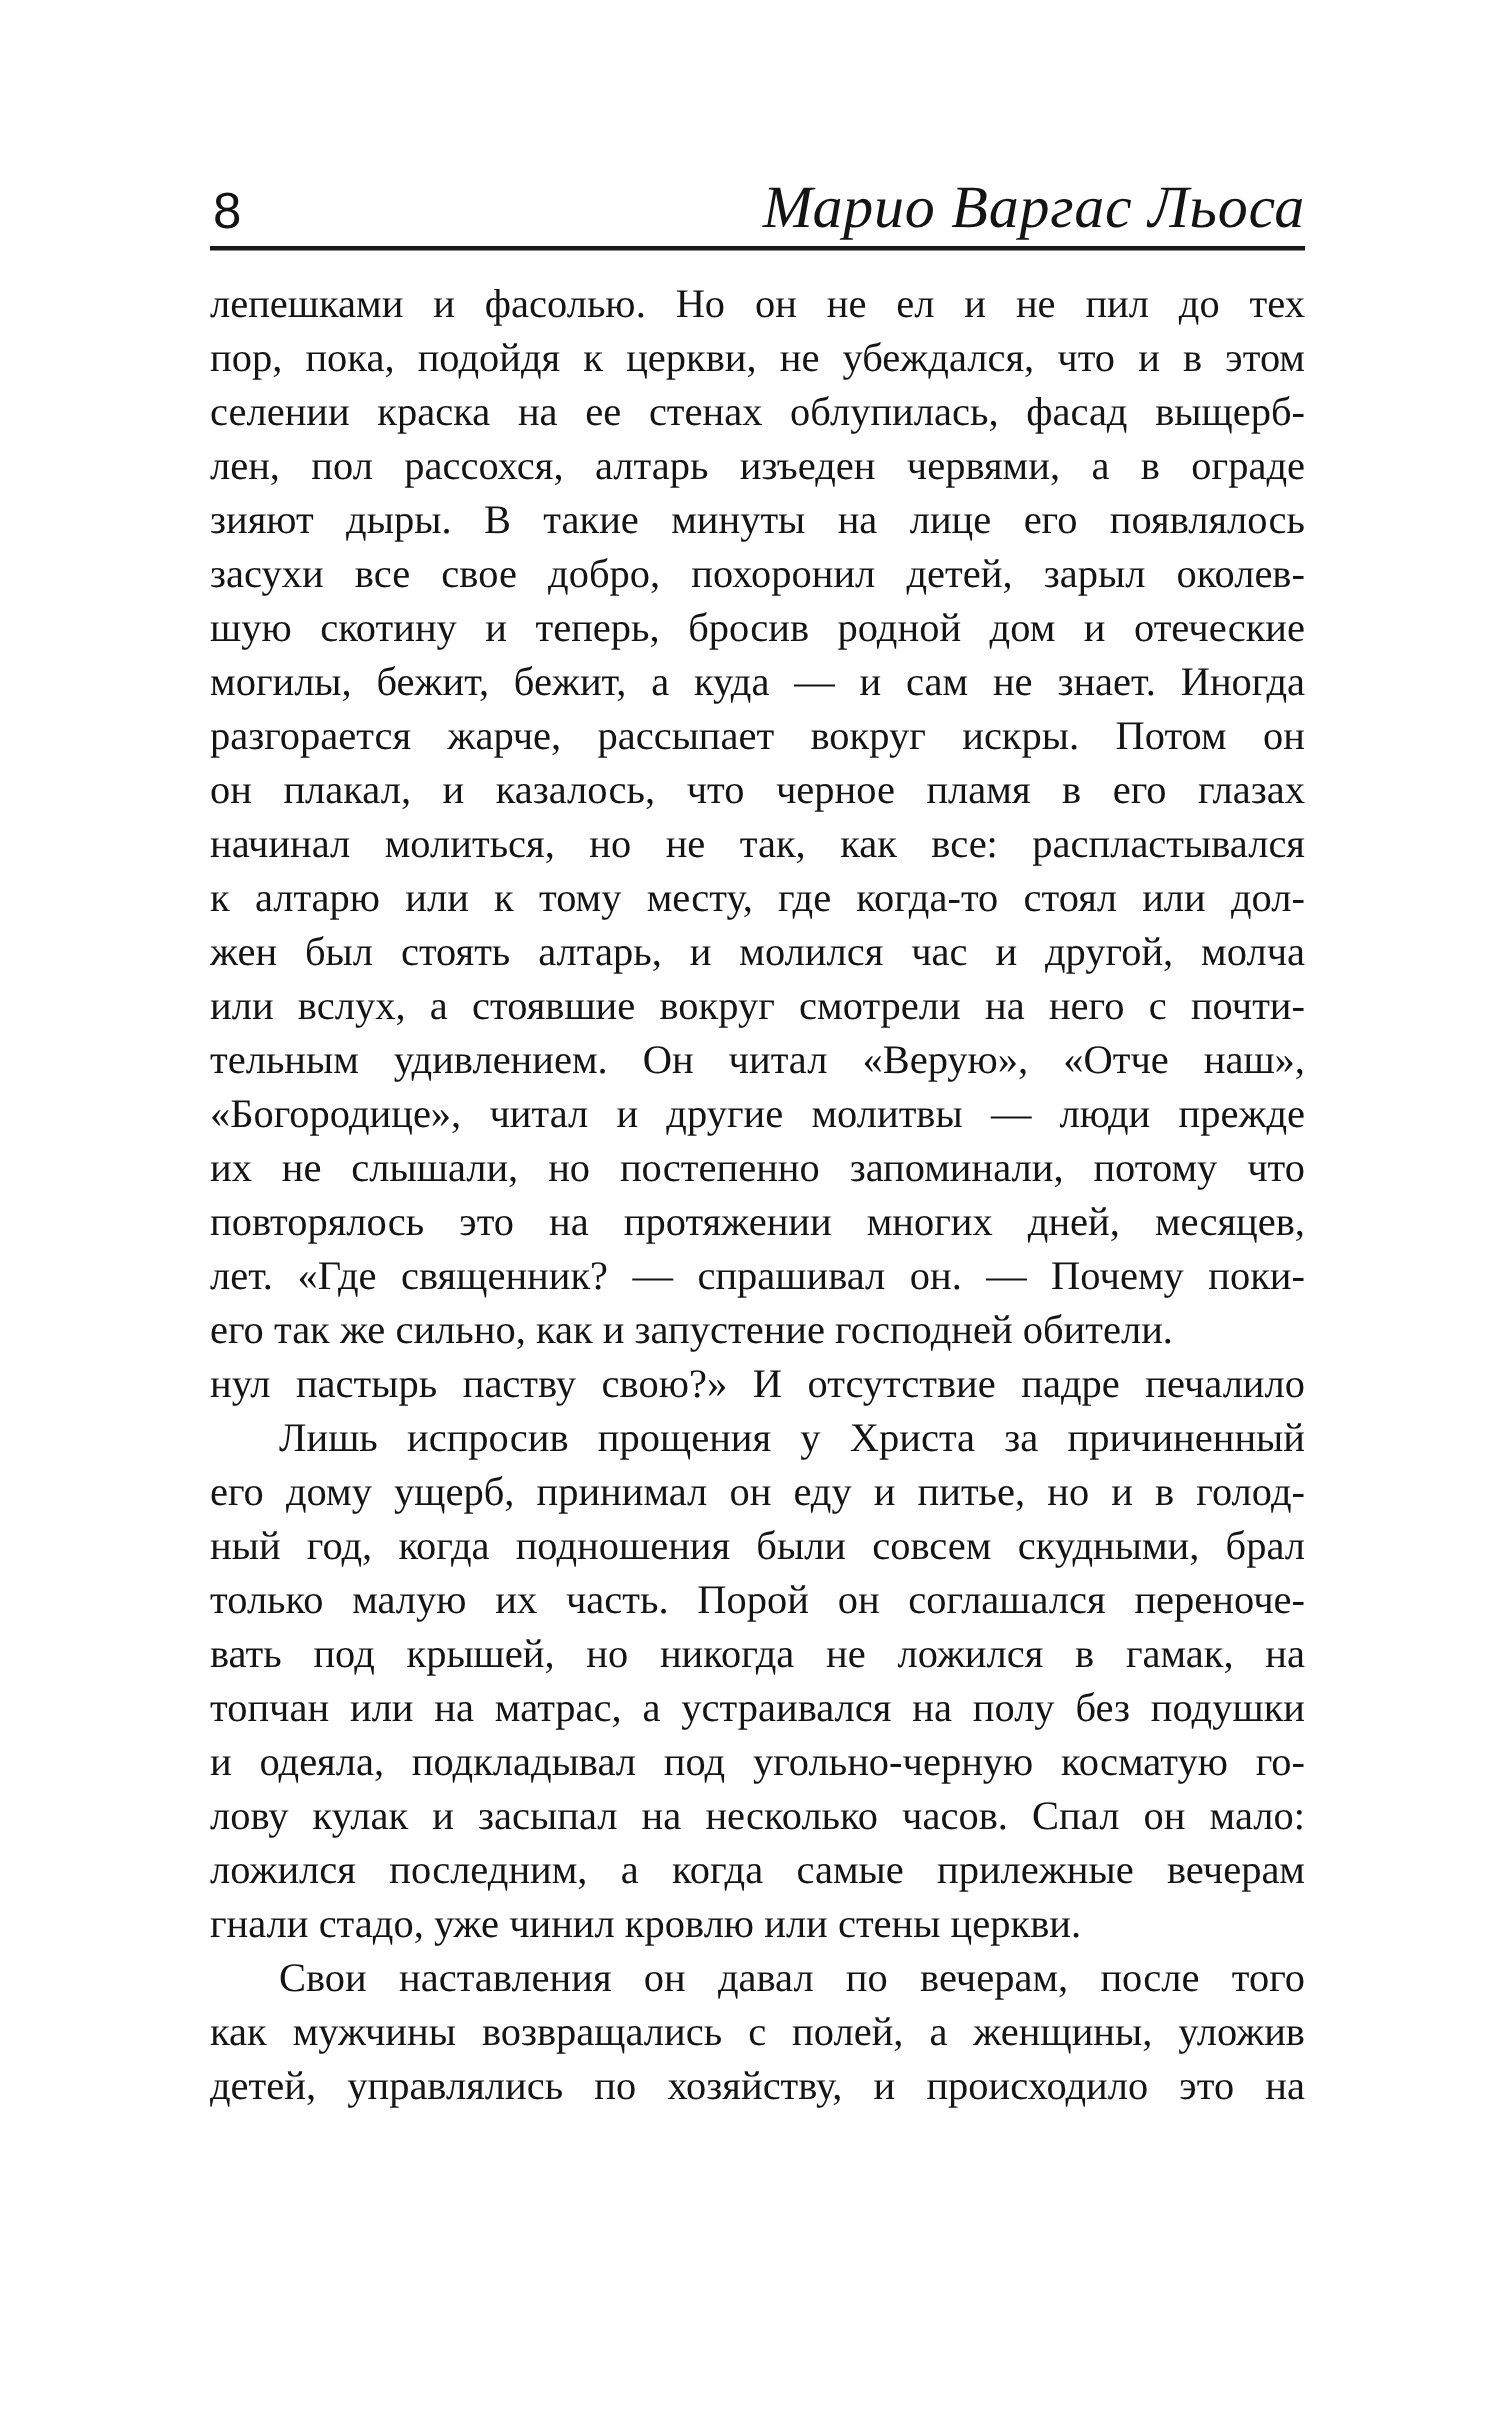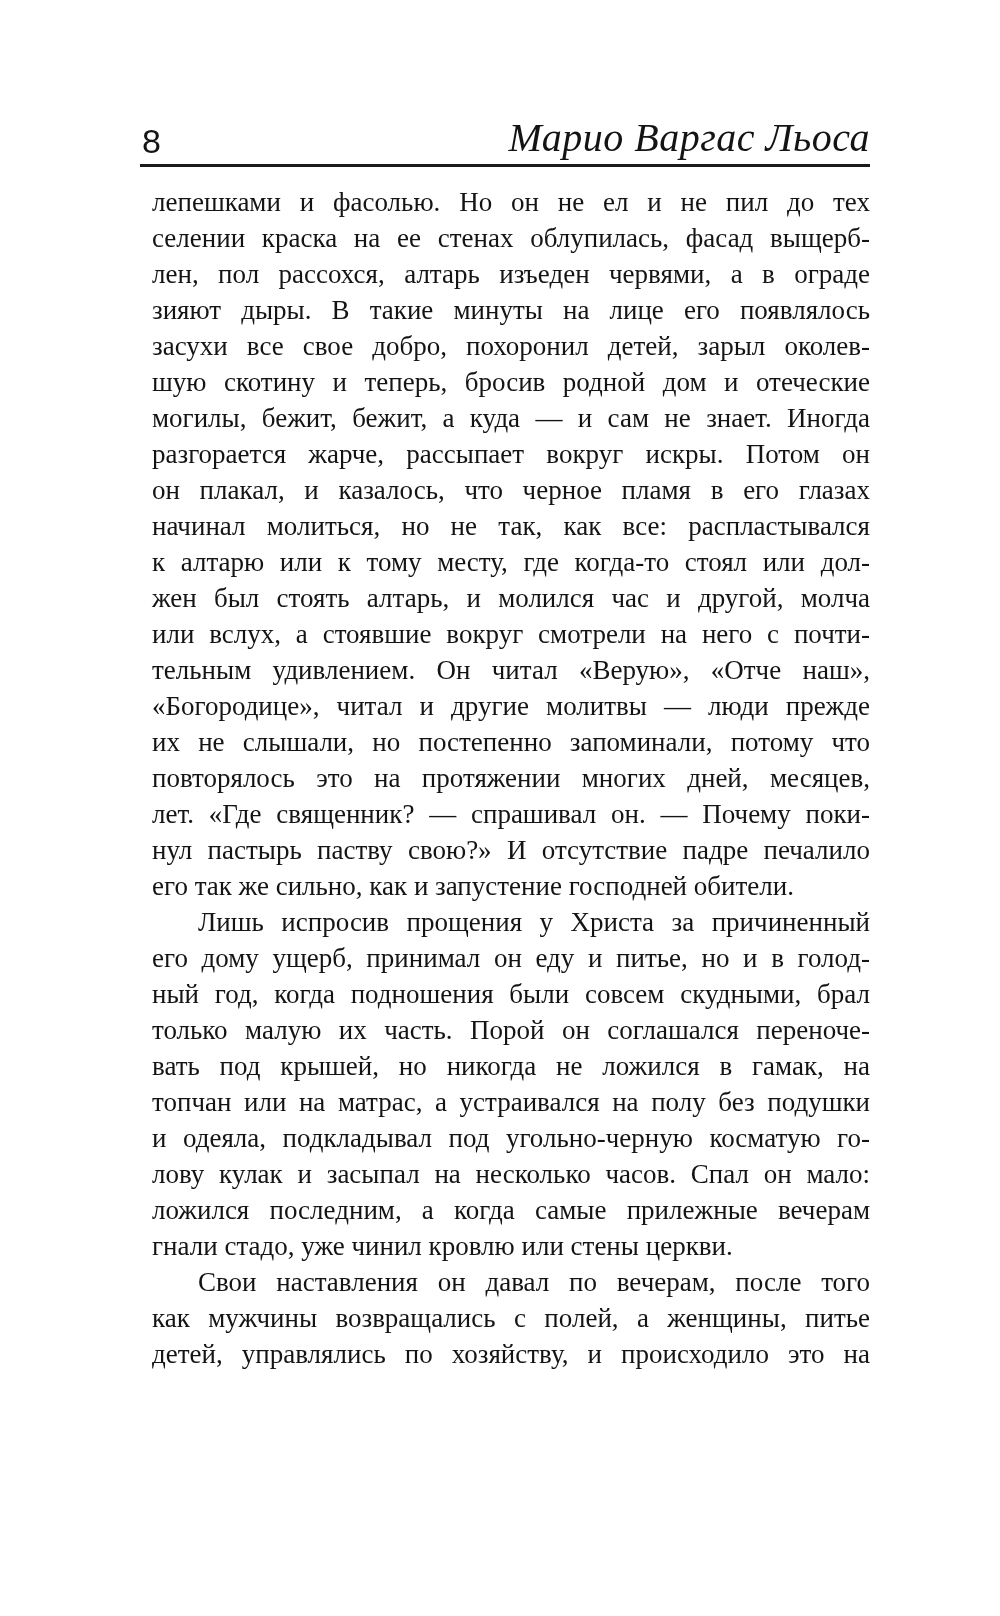--- a/index.html
+++ b/index.html
@@ -54,21 +54,20 @@
     margin: 0;
     padding: 0;
   }
   .line {
     font-size: 27px;
     line-height: 36px;
     text-align: justify;
     text-align-last: justify;
     -moz-text-align-last: justify;
     white-space: normal;
-    margin-left: 12px;
   }
   .line.last {
     text-align-last: left;
     -moz-text-align-last: left;
   }
   .line.last.jlast {
     text-align-last: justify;
     -moz-text-align-last: justify;
   }
   .line.indent {
@@ -79,51 +78,52 @@
 <body>
 
 <div class="page">
   <div class="header">
     <span class="folio">8</span>
     <span class="running-title">Марио Варгас Льоса</span>
   </div>
   <div class="body-text">
       <div class="paragraph">
         <div class="line">лепешками и фасолью. Но он не ел и не пил до тех</div>
+        <div class="line">пор, пока, подойдя к церкви, не убеждался, что и в этом</div>
         <div class="line">селении краска на ее стенах облупилась, фасад выщерб-</div>
         <div class="line">лен, пол рассохся, алтарь изъеден червями, а в ограде</div>
         <div class="line">зияют дыры. В такие минуты на лице его появлялось</div>
         <div class="line">засухи все свое добро, похоронил детей, зарыл околев-</div>
         <div class="line">шую скотину и теперь, бросив родной дом и отеческие</div>
         <div class="line">могилы, бежит, бежит, а куда — и сам не знает. Иногда</div>
         <div class="line">разгорается жарче, рассыпает вокруг искры. Потом он</div>
         <div class="line">он плакал, и казалось, что черное пламя в его глазах</div>
         <div class="line">начинал молиться, но не так, как все: распластывался</div>
         <div class="line">к алтарю или к тому месту, где когда-то стоял или дол-</div>
         <div class="line">жен был стоять алтарь, и молился час и другой, молча</div>
         <div class="line">или вслух, а стоявшие вокруг смотрели на него с почти-</div>
         <div class="line">тельным удивлением. Он читал «Верую», «Отче наш»,</div>
         <div class="line">«Богородице», читал и другие молитвы — люди прежде</div>
         <div class="line">их не слышали, но постепенно запоминали, потому что</div>
         <div class="line">повторялось это на протяжении многих дней, месяцев,</div>
         <div class="line">лет. «Где священник? — спрашивал он. — Почему поки-</div>
+        <div class="line last">его так же сильно, как и запустение господней обители.</div>
         <div class="line">нул пастырь паству свою?» И отсутствие падре печалило</div>
-        <div class="line last">его так же сильно, как и запустение господней обители.</div>
       </div>
       <div class="paragraph">
         <div class="line indent">Лишь испросив прощения у Христа за причиненный</div>
         <div class="line">его дому ущерб, принимал он еду и питье, но и в голод-</div>
         <div class="line">ный год, когда подношения были совсем скудными, брал</div>
         <div class="line">только малую их часть. Порой он соглашался переноче-</div>
         <div class="line">вать под крышей, но никогда не ложился в гамак, на</div>
         <div class="line">топчан или на матрас, а устраивался на полу без подушки</div>
         <div class="line">и одеяла, подкладывал под угольно-черную косматую го-</div>
         <div class="line">лову кулак и засыпал на несколько часов. Спал он мало:</div>
         <div class="line">ложился последним, а когда самые прилежные вечерам</div>
         <div class="line last">гнали стадо, уже чинил кровлю или стены церкви.</div>
       </div>
       <div class="paragraph">
         <div class="line indent">Свои наставления он давал по вечерам, после того</div>
-        <div class="line">как мужчины возвращались с полей, а женщины, питье</div>
+        <div class="line">как мужчины возвращались с полей, а женщины, уложив</div>
         <div class="line last jlast">детей, управлялись по хозяйству, и происходило это на</div>
       </div>
     </div>
 </div>
 
 </body></html>

